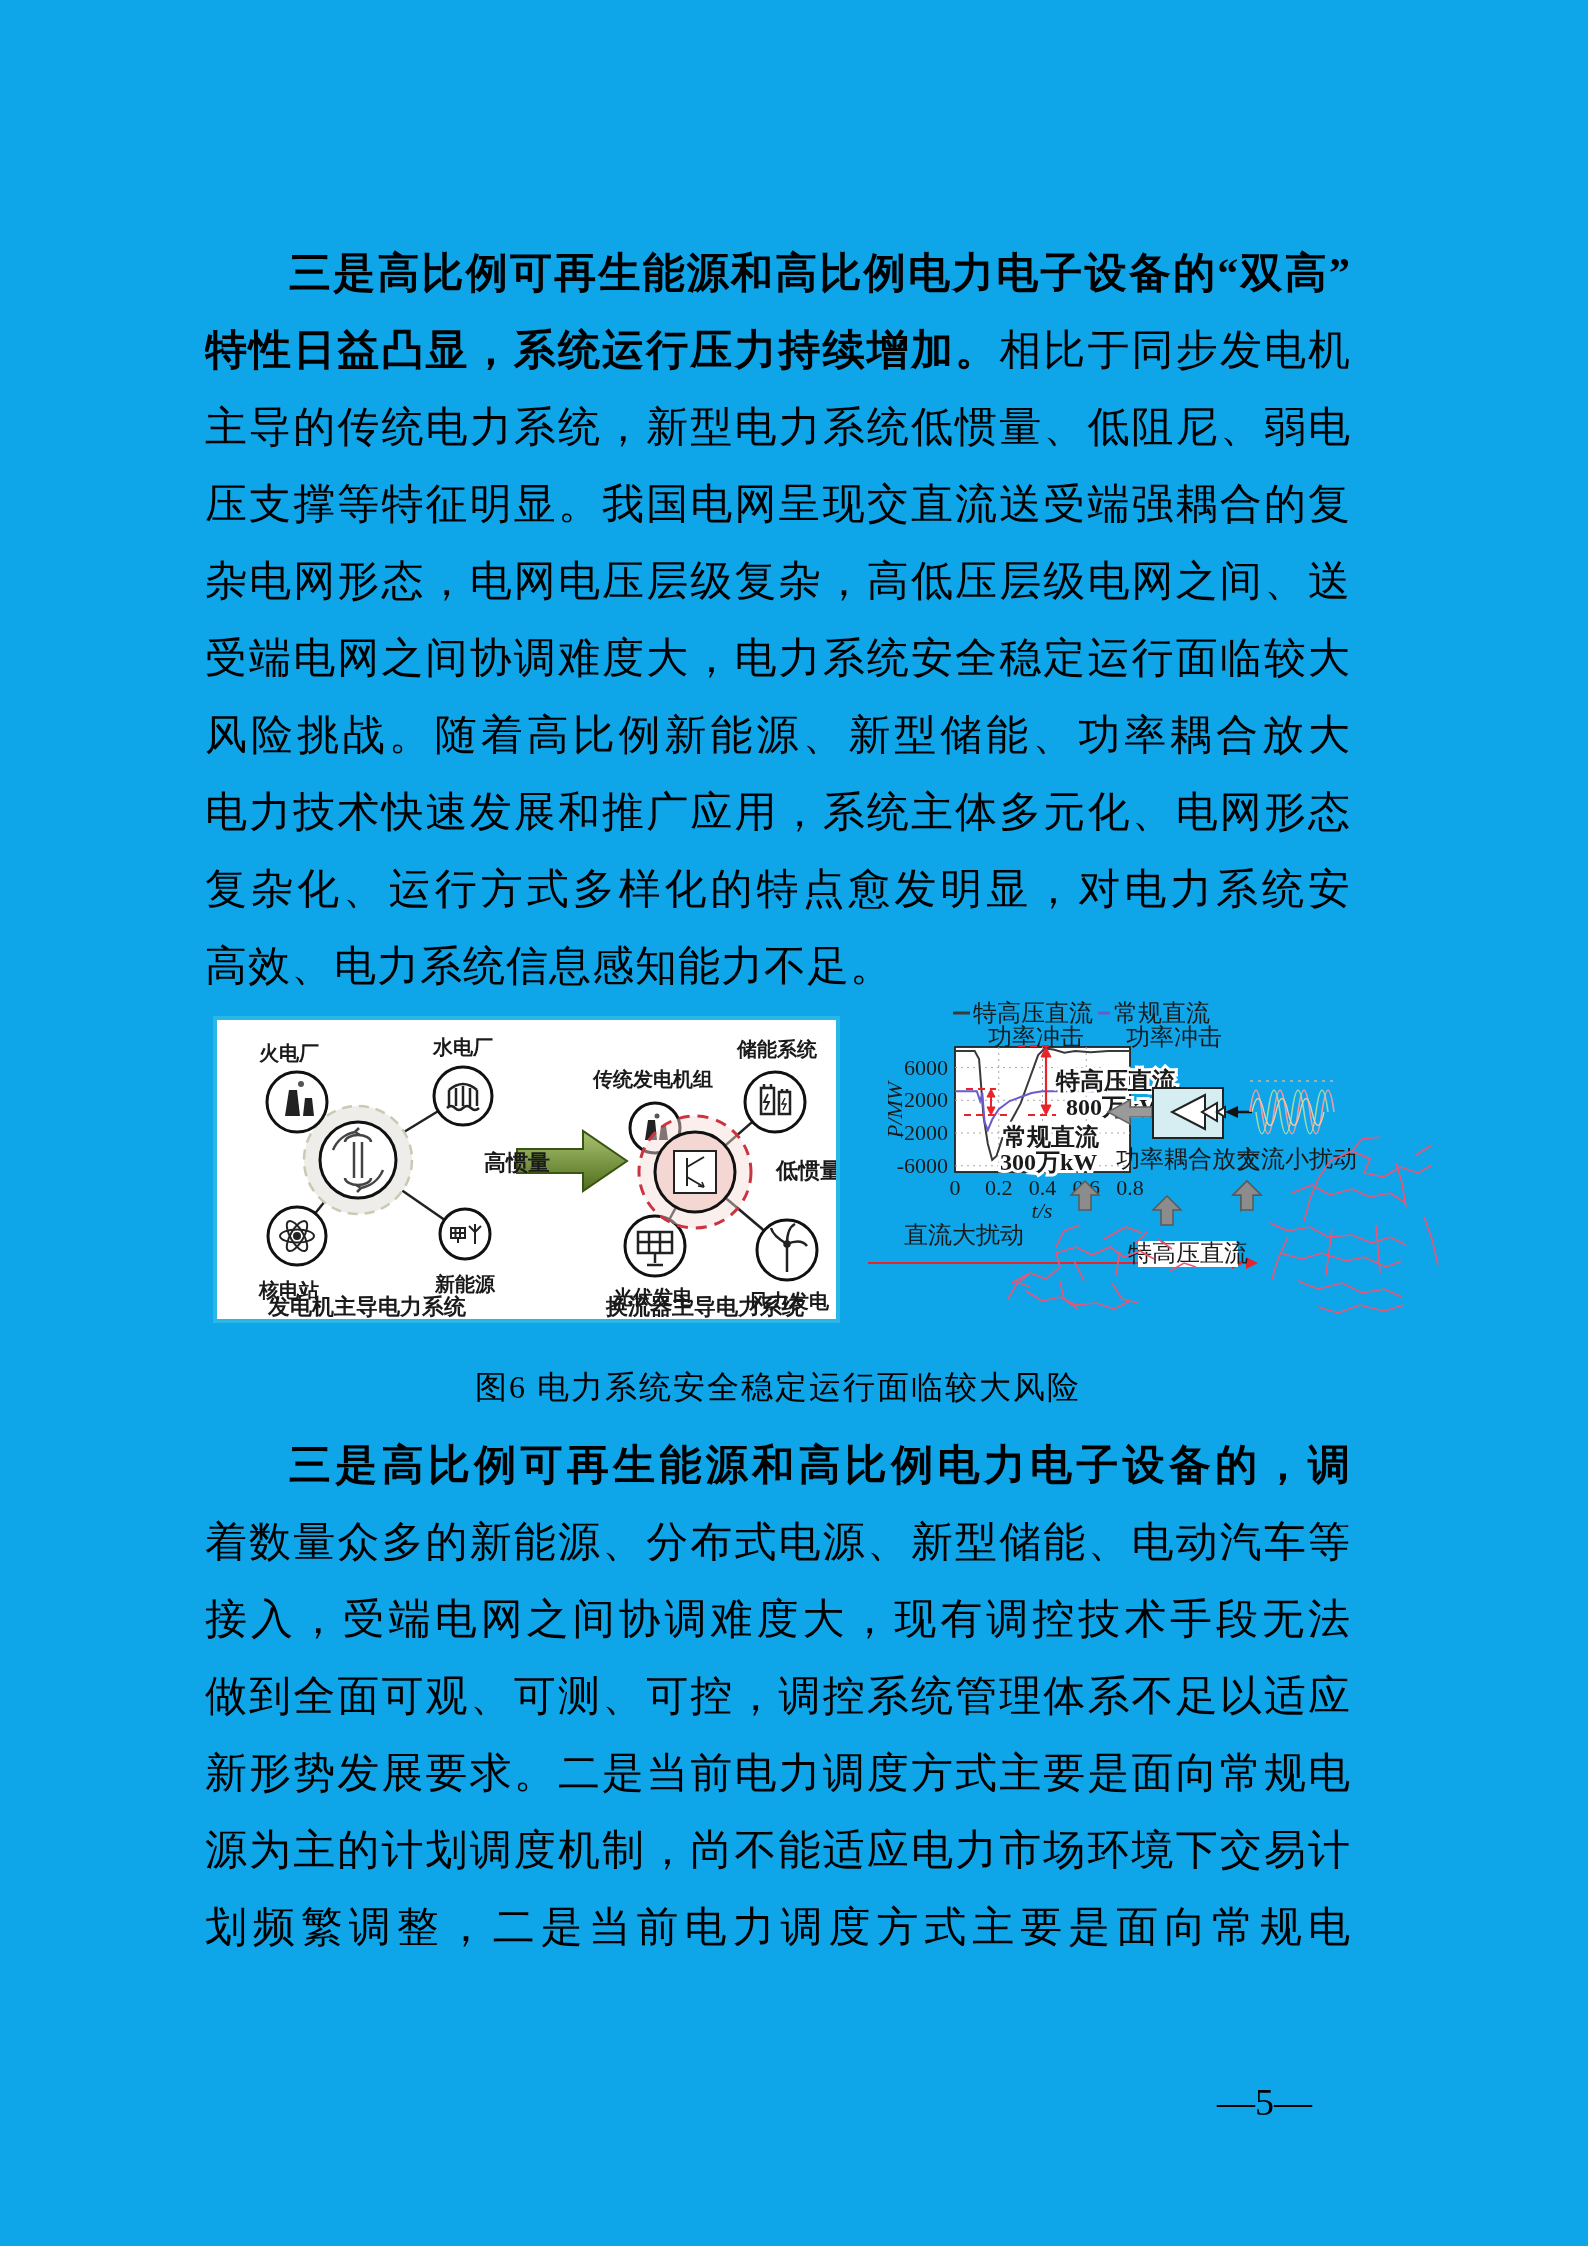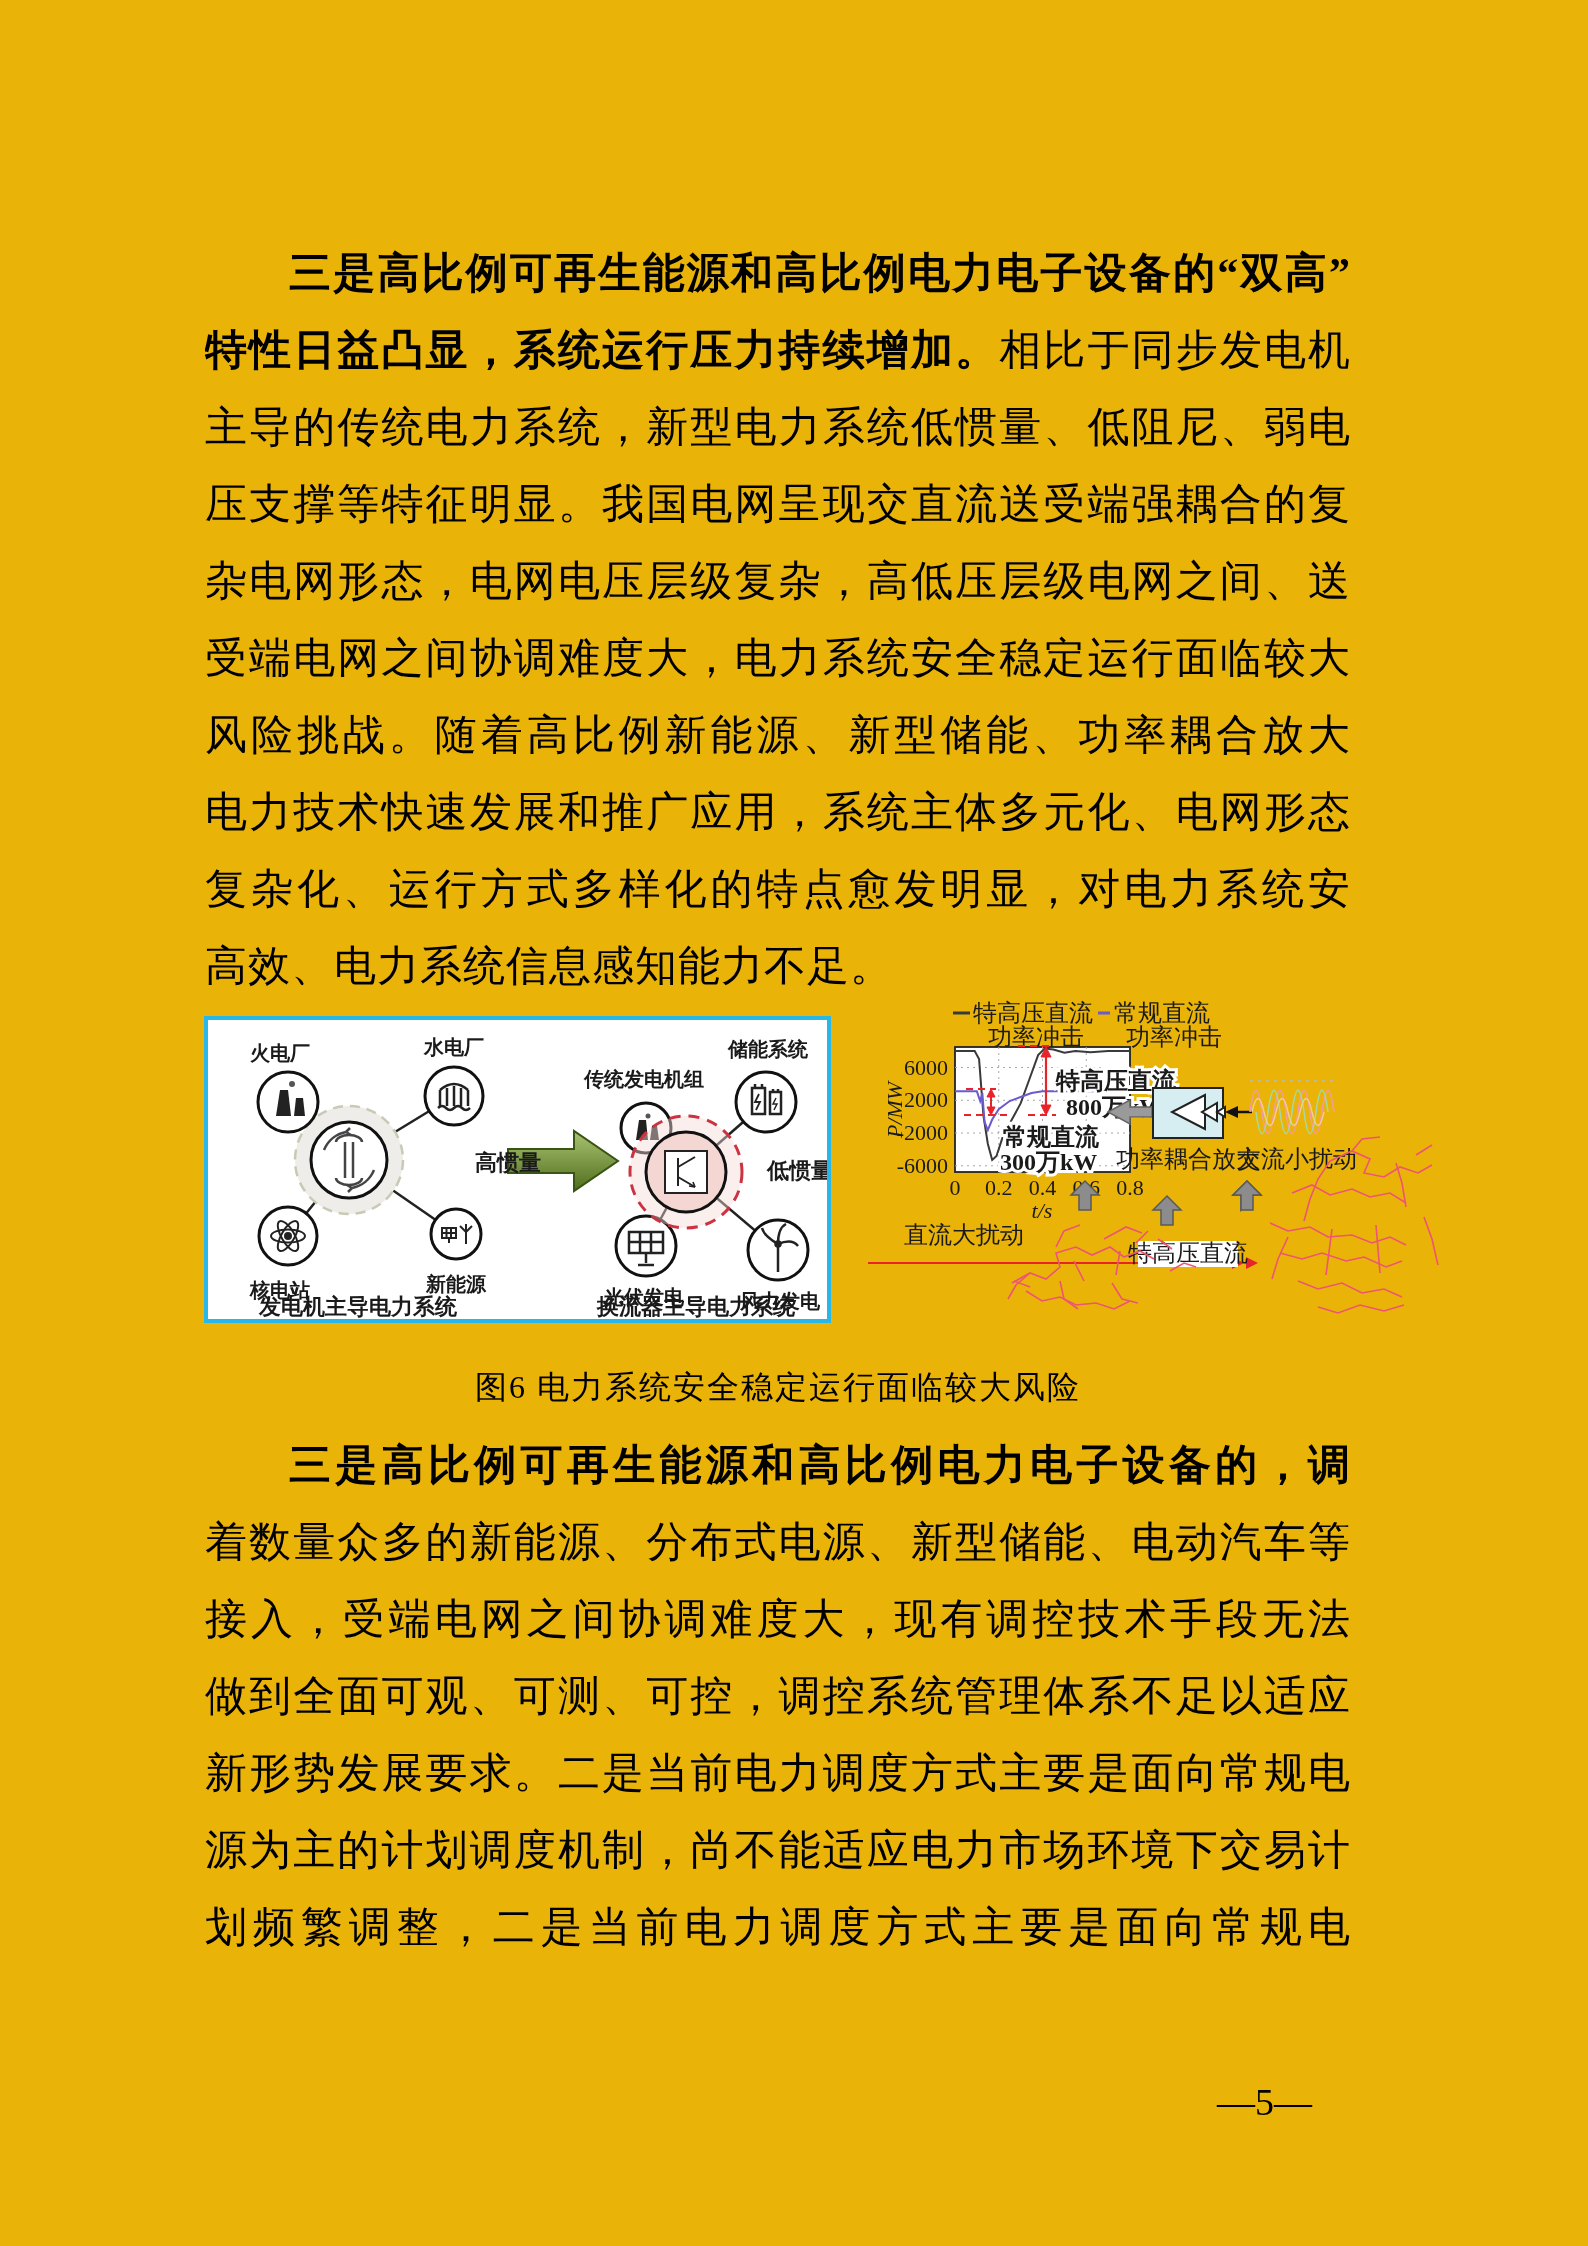--- a/index.html
+++ b/index.html
@@ -1,31 +1,31 @@
 <!DOCTYPE html>
 <html><head>
 <meta charset="utf-8">
 <style>
   html,body{margin:0;padding:0;background:#888;}
-  .page{position:relative;width:1588px;height:2246px;background:#eab308;margin:0 auto;
+  .page{position:relative;width:1588px;height:2246px;background:#0ea5e9;margin:0 auto;
         font-family:"Liberation Serif","DejaVu Serif",serif;color:#000;overflow:hidden;}
   .textblock{position:absolute;left:205px;width:1146px;}
   .line{height:77px;line-height:77px;font-size:42px;text-align:justify;overflow:hidden;
         text-justify:inter-ideograph;letter-spacing:1px;}
   .line::after{content:"";display:inline-block;width:100%;height:0;}
   .line.last{text-align:left;}
   .line.last::after{content:none;}
   .line.indent{text-indent:84px;}
   .b{font-weight:700;}
   #para1{top:235px;}
   #para2{top:1427px;}
   .figcaption{position:absolute;top:1366px;left:205px;width:1146px;text-align:center;
         font-size:32px;letter-spacing:2px;}
   .pageno{position:absolute;top:2080px;left:1100px;width:212px;text-align:right;font-size:38px;}
-  .leftpanel{position:absolute;left:204px;top:1016px;width:619px;height:299px;
+  .leftpanel{position:absolute;left:213px;top:1016px;width:619px;height:299px;
         border:4px solid #29b7e8;background:#fff;}
   .rightpanel{position:absolute;left:860px;top:985px;width:585px;height:340px;}
   svg{display:block;}
   .nlabel{font-size:20px;font-weight:600;fill:#1a1a1a;}
   .blabel{font-size:22px;font-weight:700;fill:#1a1a1a;}
   .axis{font-size:22px;fill:#1a1a1a;}
   .small{font-size:24px;fill:#1a1a1a;}
   .halo{paint-order:stroke;stroke:#fff;stroke-width:6px;}
 </style>
 </head>

